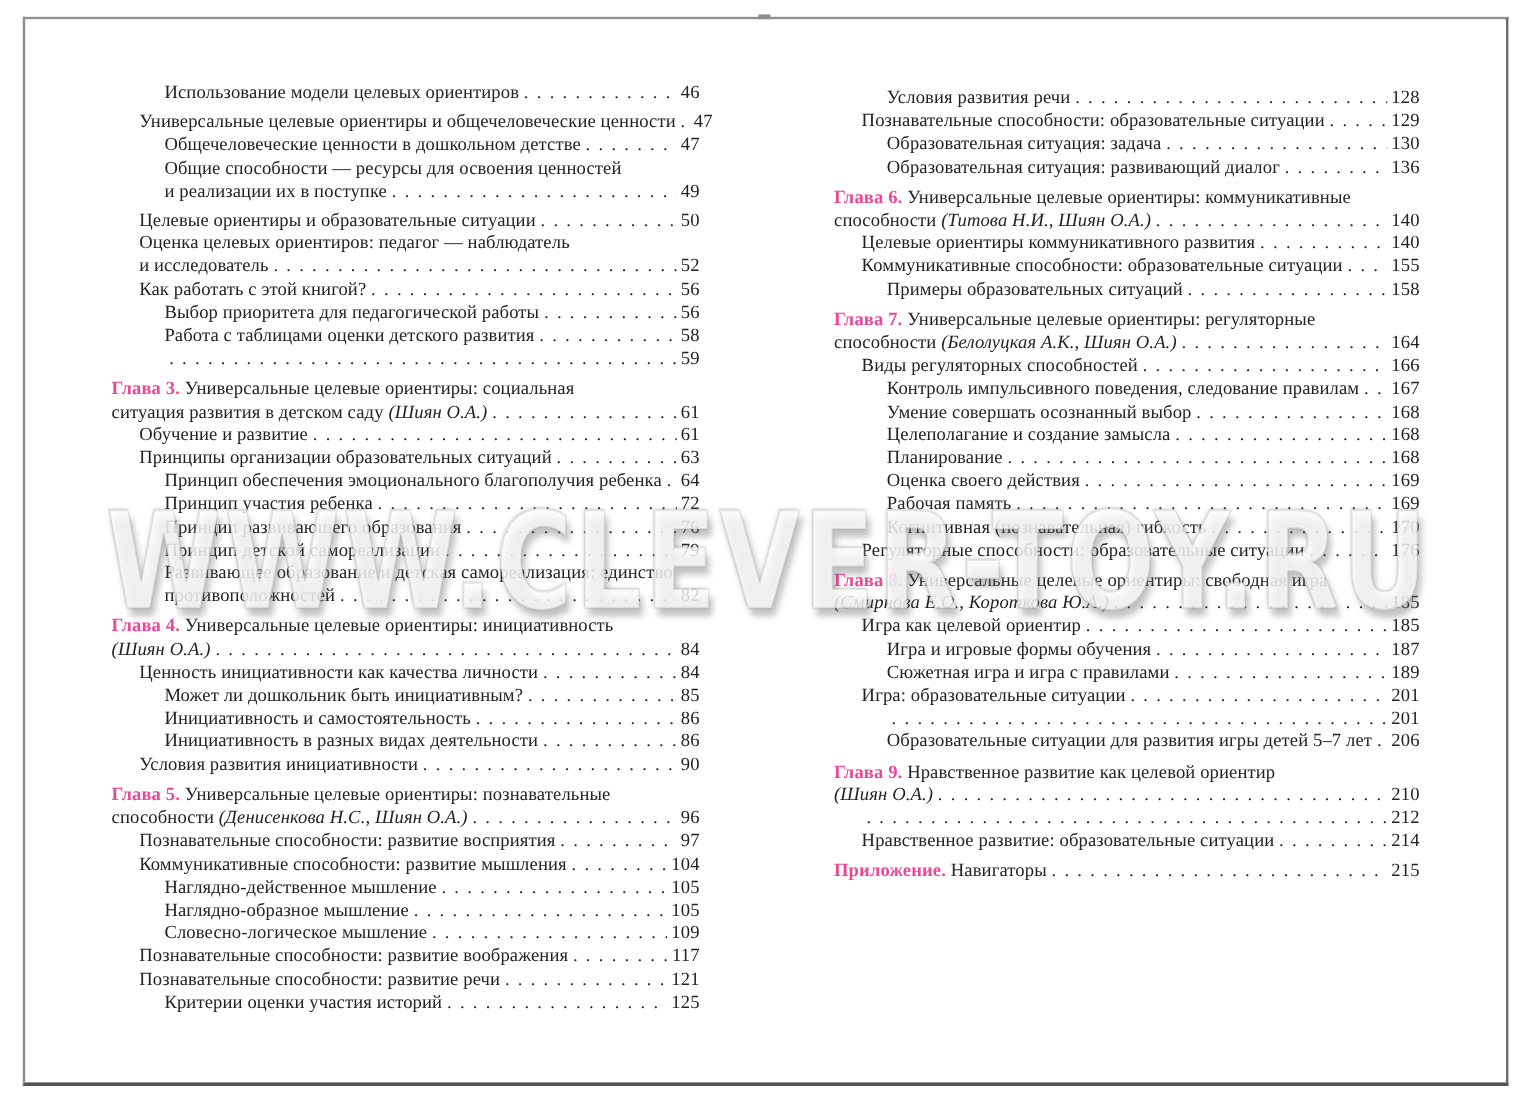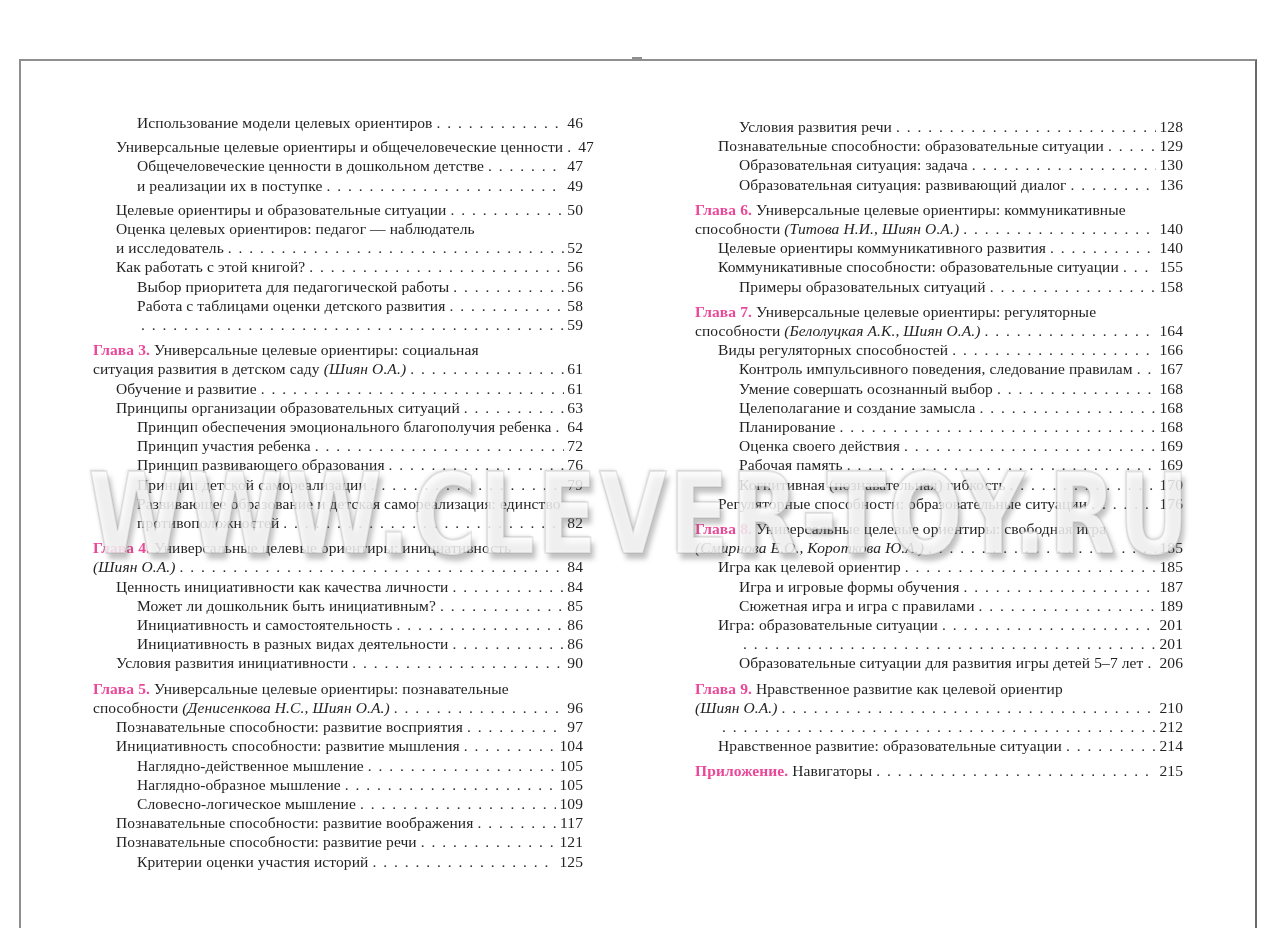--- a/index.html
+++ b/index.html
@@ -3,21 +3,21 @@
 <meta charset="utf-8">
 <style>
   html, body {
     margin: 0; padding: 0;
     width: 1280px; height: 928px;
     background: #ffffff;
     overflow: hidden;
   }
   body { position: relative; font-family: "Liberation Serif", "DejaVu Serif", serif; }
 
-  .sheet { position: absolute; inset: 0; background: #ffffff; margin-top: 45px; }
+  .sheet { position: absolute; inset: 0; background: #ffffff; }
 
   .frame {
     position: absolute;
     left: 19px; top: 14px;
     width: 1238px; height: 891px;
     box-sizing: border-box;
     background: #ffffff;
     border-top: 2px solid #8f8f8f;
     border-left: 2px solid #8f8f8f;
     border-right: 2px solid #6a6a6a;
@@ -105,20 +105,23 @@
         </div>
         <div class="block entry l2">
           <div class="line">
             <span class="txt"><span class="s-r">Общечеловеческие ценности в дошкольном детстве</span></span>
             <span class="leader">. . . . . . . . . . . . . . . . . . . . . . . . . . . . . . . . . . . . . . . . . . . . . . . . . . . . . . . . . . . . . . . . . . . . . . . . . . . . . . . . . . . . . . . . . . . . . . . . . . . . . . . . . . . . . . . . . . . . . . . .</span>
             <span class="pagenum">47</span>
           </div>
         </div>
         <div class="block entry l2">
           <div class="line">
+            <span class="txt"><span class="s-r">Общие способности — ресурсы для освоения ценностей</span></span>
+          </div>
+          <div class="line">
             <span class="txt"><span class="s-r">и реализации их в поступке</span></span>
             <span class="leader">. . . . . . . . . . . . . . . . . . . . . . . . . . . . . . . . . . . . . . . . . . . . . . . . . . . . . . . . . . . . . . . . . . . . . . . . . . . . . . . . . . . . . . . . . . . . . . . . . . . . . . . . . . . . . . . . . . . . . . . .</span>
             <span class="pagenum">49</span>
           </div>
         </div>
         <div class="block entry l1 gap">
           <div class="line">
             <span class="txt"><span class="s-r">Целевые ориентиры и образовательные ситуации</span></span>
             <span class="leader">. . . . . . . . . . . . . . . . . . . . . . . . . . . . . . . . . . . . . . . . . . . . . . . . . . . . . . . . . . . . . . . . . . . . . . . . . . . . . . . . . . . . . . . . . . . . . . . . . . . . . . . . . . . . . . . . . . . . . . . .</span>
             <span class="pagenum">50</span>
@@ -280,21 +283,21 @@
         </div>
         <div class="block entry l1">
           <div class="line">
             <span class="txt"><span class="s-r">Познавательные способности: развитие восприятия</span></span>
             <span class="leader">. . . . . . . . . . . . . . . . . . . . . . . . . . . . . . . . . . . . . . . . . . . . . . . . . . . . . . . . . . . . . . . . . . . . . . . . . . . . . . . . . . . . . . . . . . . . . . . . . . . . . . . . . . . . . . . . . . . . . . . .</span>
             <span class="pagenum">97</span>
           </div>
         </div>
         <div class="block entry l1">
           <div class="line">
-            <span class="txt"><span class="s-r">Инициативность способности: развитие мышления</span></span>
+            <span class="txt"><span class="s-r">Коммуникативные способности: развитие мышления</span></span>
             <span class="leader">. . . . . . . . . . . . . . . . . . . . . . . . . . . . . . . . . . . . . . . . . . . . . . . . . . . . . . . . . . . . . . . . . . . . . . . . . . . . . . . . . . . . . . . . . . . . . . . . . . . . . . . . . . . . . . . . . . . . . . . .</span>
             <span class="pagenum">104</span>
           </div>
         </div>
         <div class="block entry l2">
           <div class="line">
             <span class="txt"><span class="s-r">Наглядно-действенное мышление</span></span>
             <span class="leader">. . . . . . . . . . . . . . . . . . . . . . . . . . . . . . . . . . . . . . . . . . . . . . . . . . . . . . . . . . . . . . . . . . . . . . . . . . . . . . . . . . . . . . . . . . . . . . . . . . . . . . . . . . . . . . . . . . . . . . . .</span>
             <span class="pagenum">105</span>
           </div>

